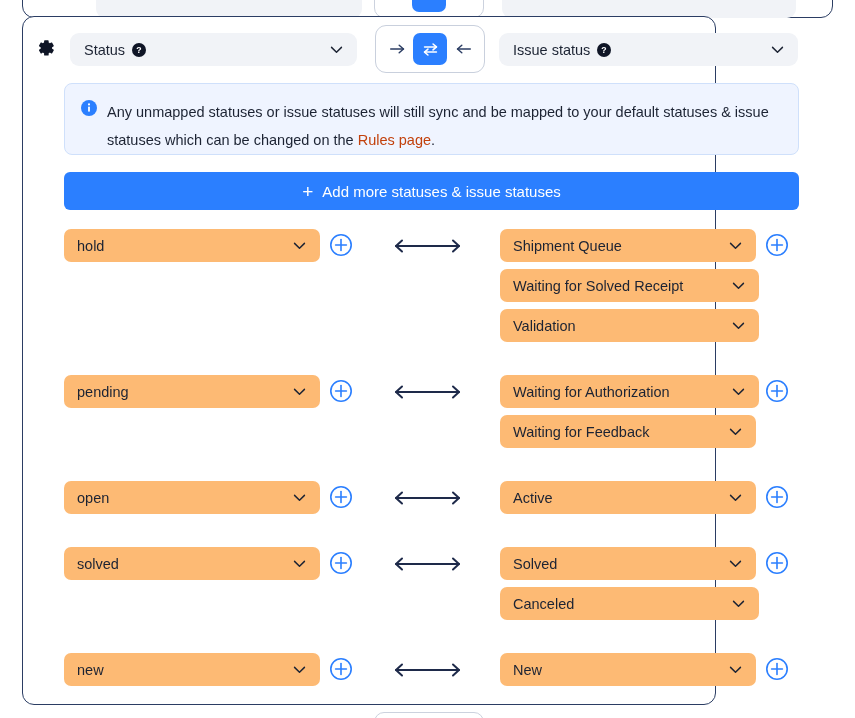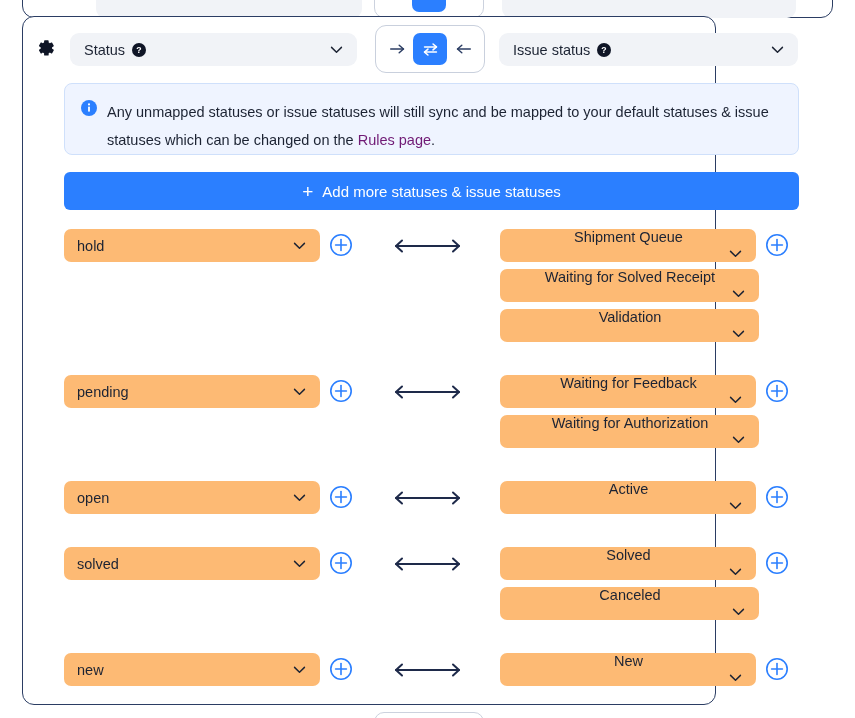--- a/index.html
+++ b/index.html
@@ -127,21 +127,21 @@
     border-radius: 8px;
     display: flex;
     padding: 14px 16px 0 16px;
   }
   .info-icon { flex: 0 0 auto; width: 16px; height: 16px; margin-right: 10px; margin-top: 2px; }
   .info-text {
     font-size: 14.5px;
     line-height: 28px;
     color: #1c2333;
   }
-  .info-text .link { color: #701a75; text-decoration: none; }
+  .info-text .link { color: #c2410c; text-decoration: none; }
 
   
   .add-btn {
     position: absolute;
     left: 41px; top: 155px;
     width: 735px; height: 38px;
     background: #2b7fff;
     border-radius: 6px;
     color: #ffffff;
     font-size: 15px;
@@ -168,21 +168,21 @@
     height: 33px;
     display: flex;
     align-items: center;
     padding: 0 12px 0 13px;
     font-size: 14.5px;
     color: #1c2333;
     margin-bottom: 7px;
   }
   .opt .chev { margin-left: auto; display: flex; align-items: center; }
   .left-col .opt { width: 256px; }
-  .right-col .opt { width: 256px; flex-direction: column; }
+  .right-col .opt { width: 256px; }
   .right-col .opt.sub { width: 259px; }
 
   .plus-circle {
     position: absolute;
     top: 4px;
     width: 24px; height: 24px;
   }
   .left-col .plus-circle  { left: 265px; }
   .right-col .plus-circle { left: 265px; }
 
@@ -369,30 +369,30 @@
         <div class="mid-col">
           <span class="arrow-wrap">
             <svg width="75" height="18" viewBox="0 0 75 18" fill="none" stroke="#1e2a4a" stroke-width="2" stroke-linecap="round" stroke-linejoin="round">
               <line x1="6" y1="9" x2="69" y2="9"></line>
               <polyline points="12 3.5 6 9 12 14.5"></polyline>
               <polyline points="63 3.5 69 9 63 14.5"></polyline>
             </svg>
           </span>
         </div>
         <div class="right-col">
-          <div class="opt">
-            <span>Waiting for Feedback</span>
-            <span class="chev">
-              <svg width="17" height="17" viewBox="0 0 24 24" fill="none" stroke="#1c2333" stroke-width="2" stroke-linecap="round" stroke-linejoin="round">
-                <polyline points="5 9 12 16 19 9"></polyline>
-              </svg>
-            </span>
-          </div>
           <div class="opt sub">
             <span>Waiting for Authorization</span>
+            <span class="chev">
+              <svg width="17" height="17" viewBox="0 0 24 24" fill="none" stroke="#1c2333" stroke-width="2" stroke-linecap="round" stroke-linejoin="round">
+                <polyline points="5 9 12 16 19 9"></polyline>
+              </svg>
+            </span>
+          </div>
+          <div class="opt">
+            <span>Waiting for Feedback</span>
             <span class="chev">
               <svg width="17" height="17" viewBox="0 0 24 24" fill="none" stroke="#1c2333" stroke-width="2" stroke-linecap="round" stroke-linejoin="round">
                 <polyline points="5 9 12 16 19 9"></polyline>
               </svg>
             </span>
           </div>
           <span class="plus-circle">
             <svg width="24" height="24" viewBox="0 0 24 24" fill="none" stroke="#2b7fff" stroke-width="1.6" stroke-linecap="round">
               <circle cx="12" cy="12" r="10.2"></circle>
               <line x1="12" y1="6.6" x2="12" y2="17.4"></line>

